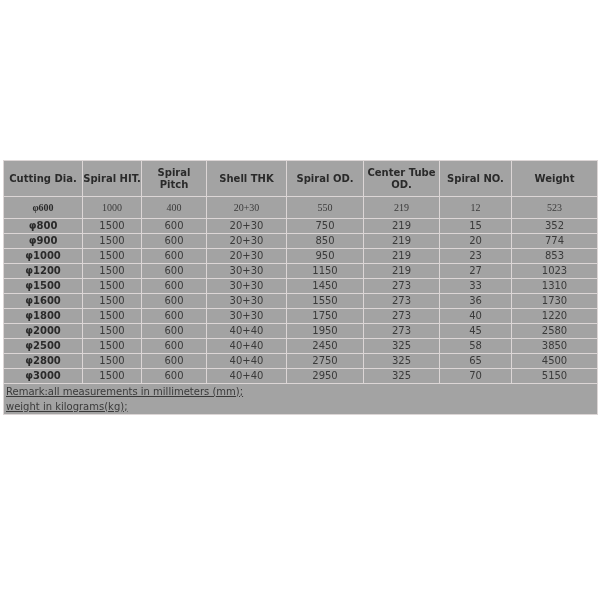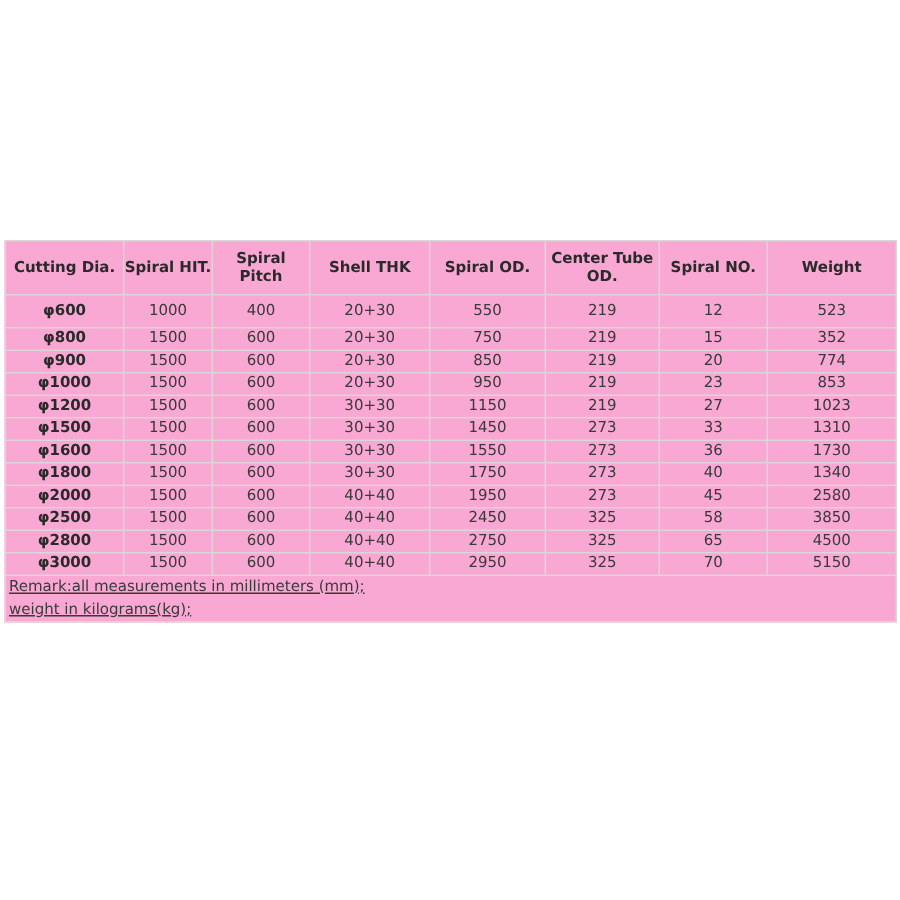--- a/index.html
+++ b/index.html
@@ -14,21 +14,21 @@
       font-family: "DejaVu Sans", sans-serif;
       color: #333333;
       position: relative;
     }
     .spec-table {
       position: absolute;
       left: 3px;
       top: 160px;
       width: 594px;
       border-collapse: collapse;
-      background: #f9a8d4;
+      background: #a3a3a3;
       font-size: 10px;
       table-layout: fixed;
     }
     .spec-table th, .spec-table td {
       border: 1px solid #dcd6d6;
       text-align: center;
       padding: 0;
       line-height: 12px;
     }
     .spec-table th {
@@ -36,20 +36,21 @@
       font-weight: bold;
       color: #2a2a2a;
       font-size: 10px;
     }
     .spec-table td {
       height: 14px;
       color: #3a3a3a;
     }
     .spec-table tr.first-row td {
       height: 21px;
+      font-family: Liberation Serif, serif;
     }
     .spec-table td.dia {
       font-weight: bold;
       color: #2a2a2a;
     }
     .spec-table td.remark {
       text-align: left;
       padding-left: 2px;
       height: 15px;
       border-left: 1px solid #dcd6d6;
@@ -157,21 +158,21 @@
       <td>1730</td>
     </tr>
     <tr>
       <td class="dia">φ1800</td>
       <td>1500</td>
       <td>600</td>
       <td>30+30</td>
       <td>1750</td>
       <td>273</td>
       <td>40</td>
-      <td>1340</td>
+      <td>1220</td>
     </tr>
     <tr>
       <td class="dia">φ2000</td>
       <td>1500</td>
       <td>600</td>
       <td>40+40</td>
       <td>1950</td>
       <td>273</td>
       <td>45</td>
       <td>2580</td>

